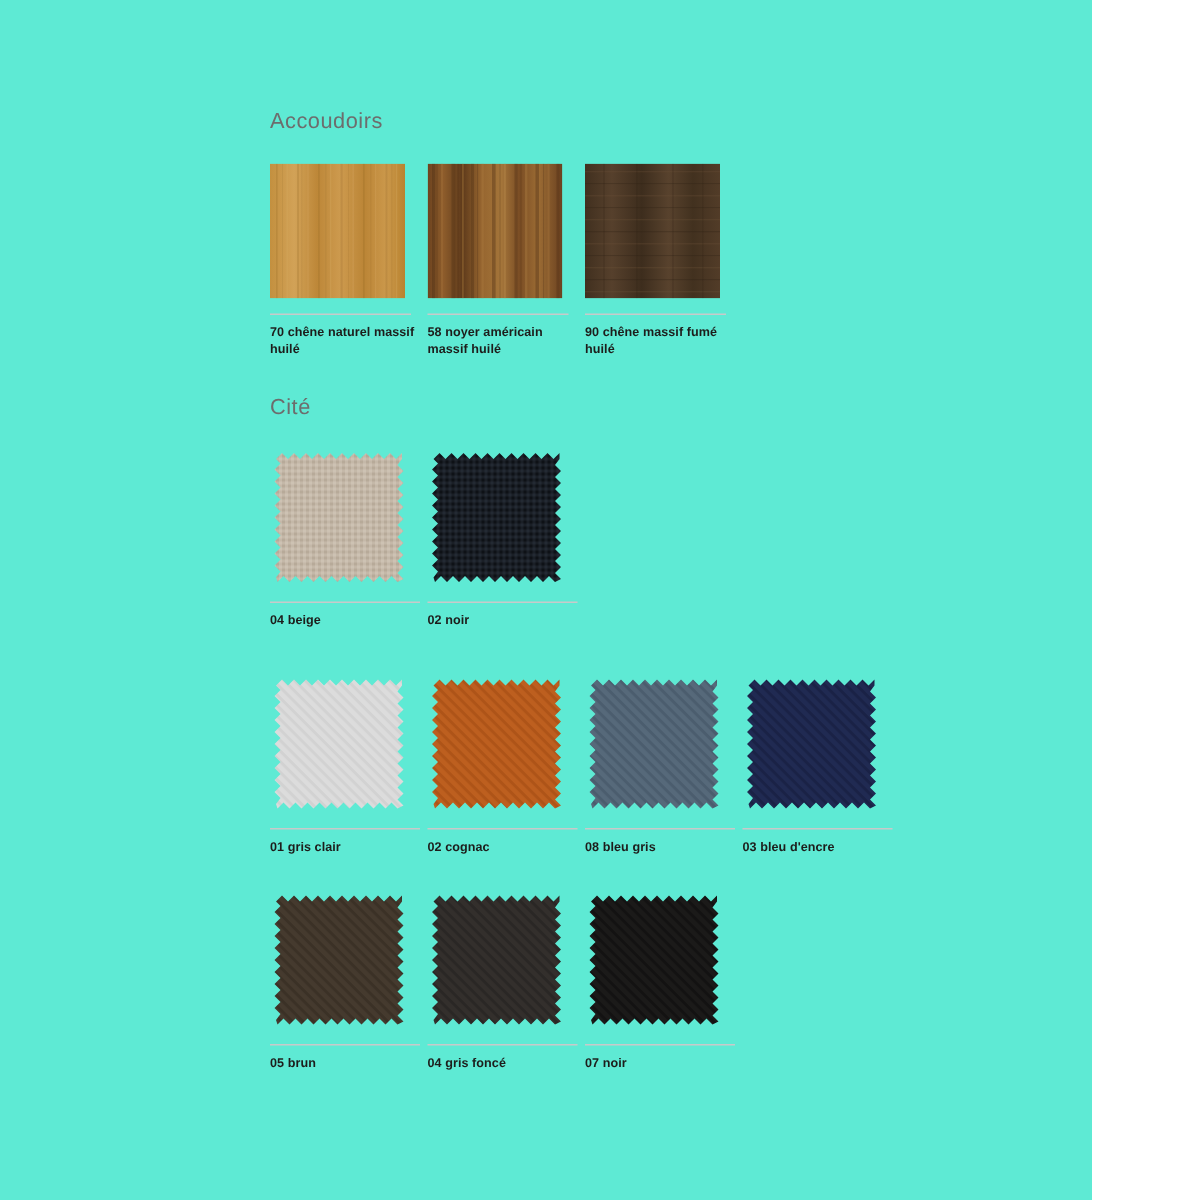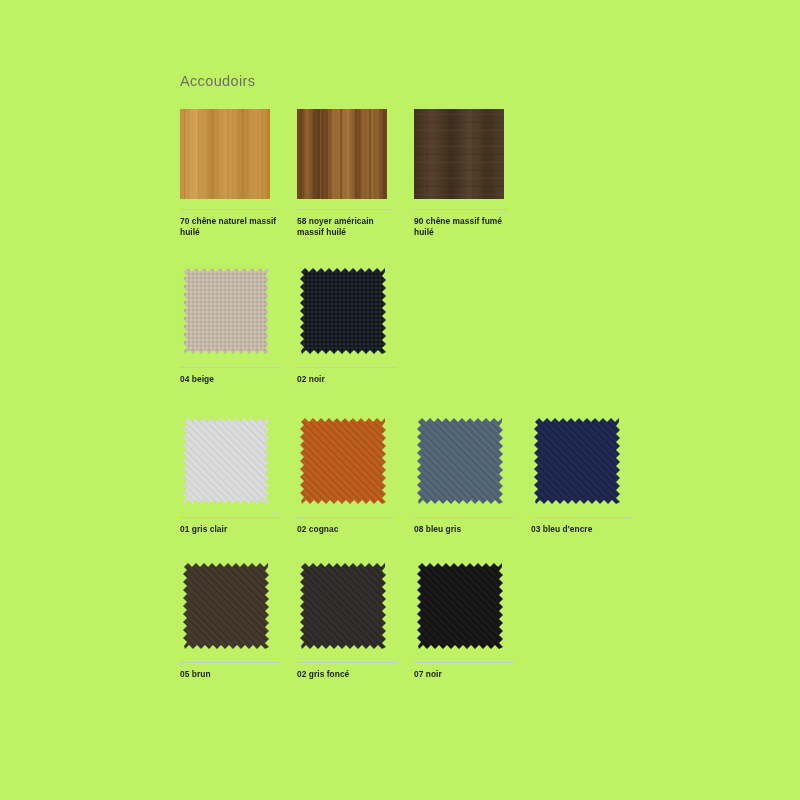--- a/index.html
+++ b/index.html
@@ -10,23 +10,23 @@
   body {
     width: 800px;
     height: 800px;
     position: relative;
     font-family: "Liberation Sans", sans-serif;
     overflow: hidden;
   }
   .page {
     position: absolute;
     left: 0; top: 0;
-    width: 800px;
+    width: 728px;
     height: 800px;
-    background: #bef264;
+    background: #5eead4;
   }
   .content {
     position: absolute;
     left: 180px;
     top: 74px;
     width: 580px;
   }
 
   .section { margin-bottom: 0; }
 
@@ -36,21 +36,21 @@
     color: #6d6d6d;
     letter-spacing: 0.35px;
     line-height: 1;
     margin: 0 0 20px 0;
     font-family: "Liberation Sans", sans-serif;
   }
 
   .swatch-row {
     display: flex;
     flex-direction: row;
-    gap: 12px;
+    gap: 0px;
   }
 
   .swatch-cell {
     width: 105px;
     margin-right: 0px;
     box-sizing: border-box;
   }
 
   .swatch-box {
     width: 90px;
@@ -236,20 +236,21 @@
           <div class="rule"></div>
           <div class="swatch-label">90 chêne massif fumé huilé</div>
         </div>
 
       </div>
     </div>
 
     <div class="gap-accoudoirs"></div>
 
     <div class="section">
+      <div class="section-title">Cité</div>
       <div class="swatch-row">
 
         <div class="swatch-cell">
           <div class="fabric-wrap">
             <svg class="fabric" width="92" height="92" viewBox="0 0 92 92">
               <defs>
                 <pattern id="weave_c01" width="4" height="4" patternUnits="userSpaceOnUse">
                   <rect width="4" height="4" fill="#c4b8a8"></rect>
                   <rect width="2" height="2" fill="#b7aa99"></rect>
                   <rect x="2" y="2" width="2" height="2" fill="#cdc2b3"></rect>
@@ -404,21 +405,21 @@
                   <rect width="5" height="2" fill="#2a2725"></rect>
                 </pattern>
               </defs>
               <polygon fill="url(#tw06)" points="4,7 8,3 12,7 16,3 20,7 24,3 28,7 32,3 36,7 40,3 44,7 48,3 52,7 56,3 60,7 64,3 68,7 72,3 76,7 80,3 84,7 88,3 88,7
                         85,11 89,15 85,19 89,23 85,27 89,31 85,35 89,39 85,43 89,47 85,51 89,55 85,59 89,63 85,67 89,71 85,75 89,79 85,83 89,87 85,89
                         81,85 77,89 73,85 69,89 65,85 61,89 57,85 53,89 49,85 45,89 41,85 37,89 33,85 29,89 25,85 21,89 17,85 13,89 9,85 5,89 4,86
                         7,82 3,78 7,74 3,70 7,66 3,62 7,58 3,54 7,50 3,46 7,42 3,38 7,34 3,30 7,26 3,22 7,18 3,14 7,10"></polygon>
             </svg>
           </div>
           <div class="rule wide"></div>
-          <div class="swatch-label">02 gris foncé</div>
+          <div class="swatch-label">04 gris foncé</div>
         </div>
 
         <div class="swatch-cell">
           <div class="fabric-wrap">
             <svg class="fabric" width="92" height="92" viewBox="0 0 92 92">
               <defs>
                 <pattern id="tw07" width="5" height="5" patternUnits="userSpaceOnUse" patternTransform="rotate(45)">
                   <rect width="5" height="5" fill="#1b1a19"></rect>
                   <rect width="5" height="2" fill="#131212"></rect>
                 </pattern>

